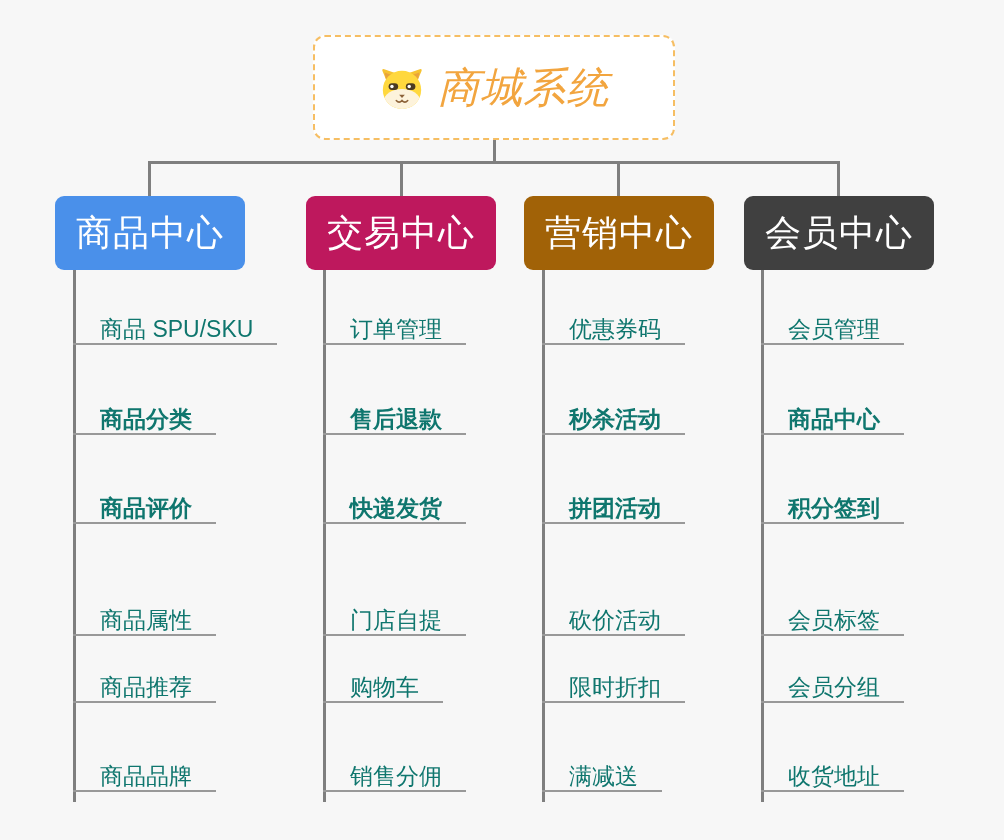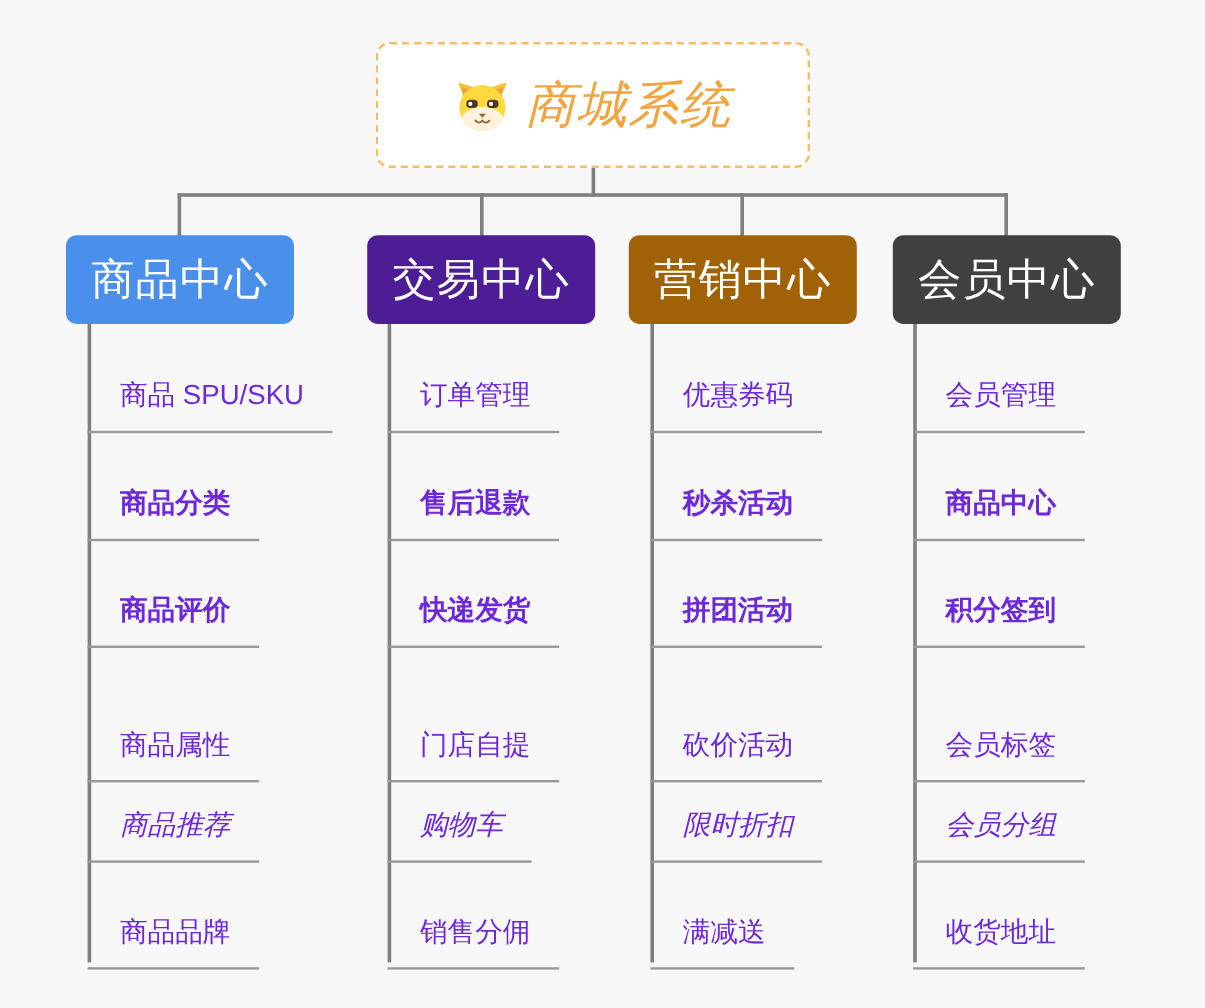--- a/index.html
+++ b/index.html
@@ -85,32 +85,32 @@
     position: absolute;
     left: 0;
     top: 270px;
     width: 3px;
     height: 532px;
     background: #7F7F7F;
   }
   .item {
     position: absolute;
     left: 0;
-    padding: 0 24px 16px 27px;
+    padding: 0 24px 0 27px;
     line-height: 28px;
     font-size: 23px;
-    color: #6d28d9;
+    color: #0f766e;
     white-space: nowrap;
     border-bottom: 2px solid #999999;
   }
   .row-0 { top: 315px; }
   .row-1 { top: 405px; font-weight: bold; }
   .row-2 { top: 494px; font-weight: bold; }
   .row-3 { top: 606px; }
-  .row-4 { top: 673px; font-style: italic; }
+  .row-4 { top: 673px; }
   .row-5 { top: 762px; }
 </style>
 </head>
 <body>
 
 <div class="canvas" style="background: rgb(247, 247, 247);">
 
   <div class="root-node" style="border-color: rgb(246, 190, 99); font-style: italic;">
     <svg width="46" height="46" viewBox="0 0 48 48">
       <path d="M9 19 L3.5 6 Q3 3.5 5.5 4.5 L19 9 Z" fill="#F6C231"></path>
@@ -135,21 +135,21 @@
   </div>
 
   <div class="conn root-stub"></div>
   <div class="conn h-line"></div>
   <div class="conn drop drop-0"></div>
   <div class="conn drop drop-1"></div>
   <div class="conn drop drop-2"></div>
   <div class="conn drop drop-3"></div>
 
   <div class="branch-box branch-0" style="background: rgb(74, 144, 234);">商品中心</div>
-  <div class="branch-box branch-1" style="background: #4c1d95;">交易中心</div>
+  <div class="branch-box branch-1" style="background: #be185d;">交易中心</div>
   <div class="branch-box branch-2" style="background: #a16207;">营销中心</div>
   <div class="branch-box branch-3" style="background: #404040;">会员中心</div>
 
   <div class="column col-0">
     <div class="v-line"></div>
     <div class="item row-0">商品 SPU/SKU</div>
     <div class="item row-1">商品分类</div>
     <div class="item row-2">商品评价</div>
     <div class="item row-3">商品属性</div>
     <div class="item row-4">商品推荐</div>

